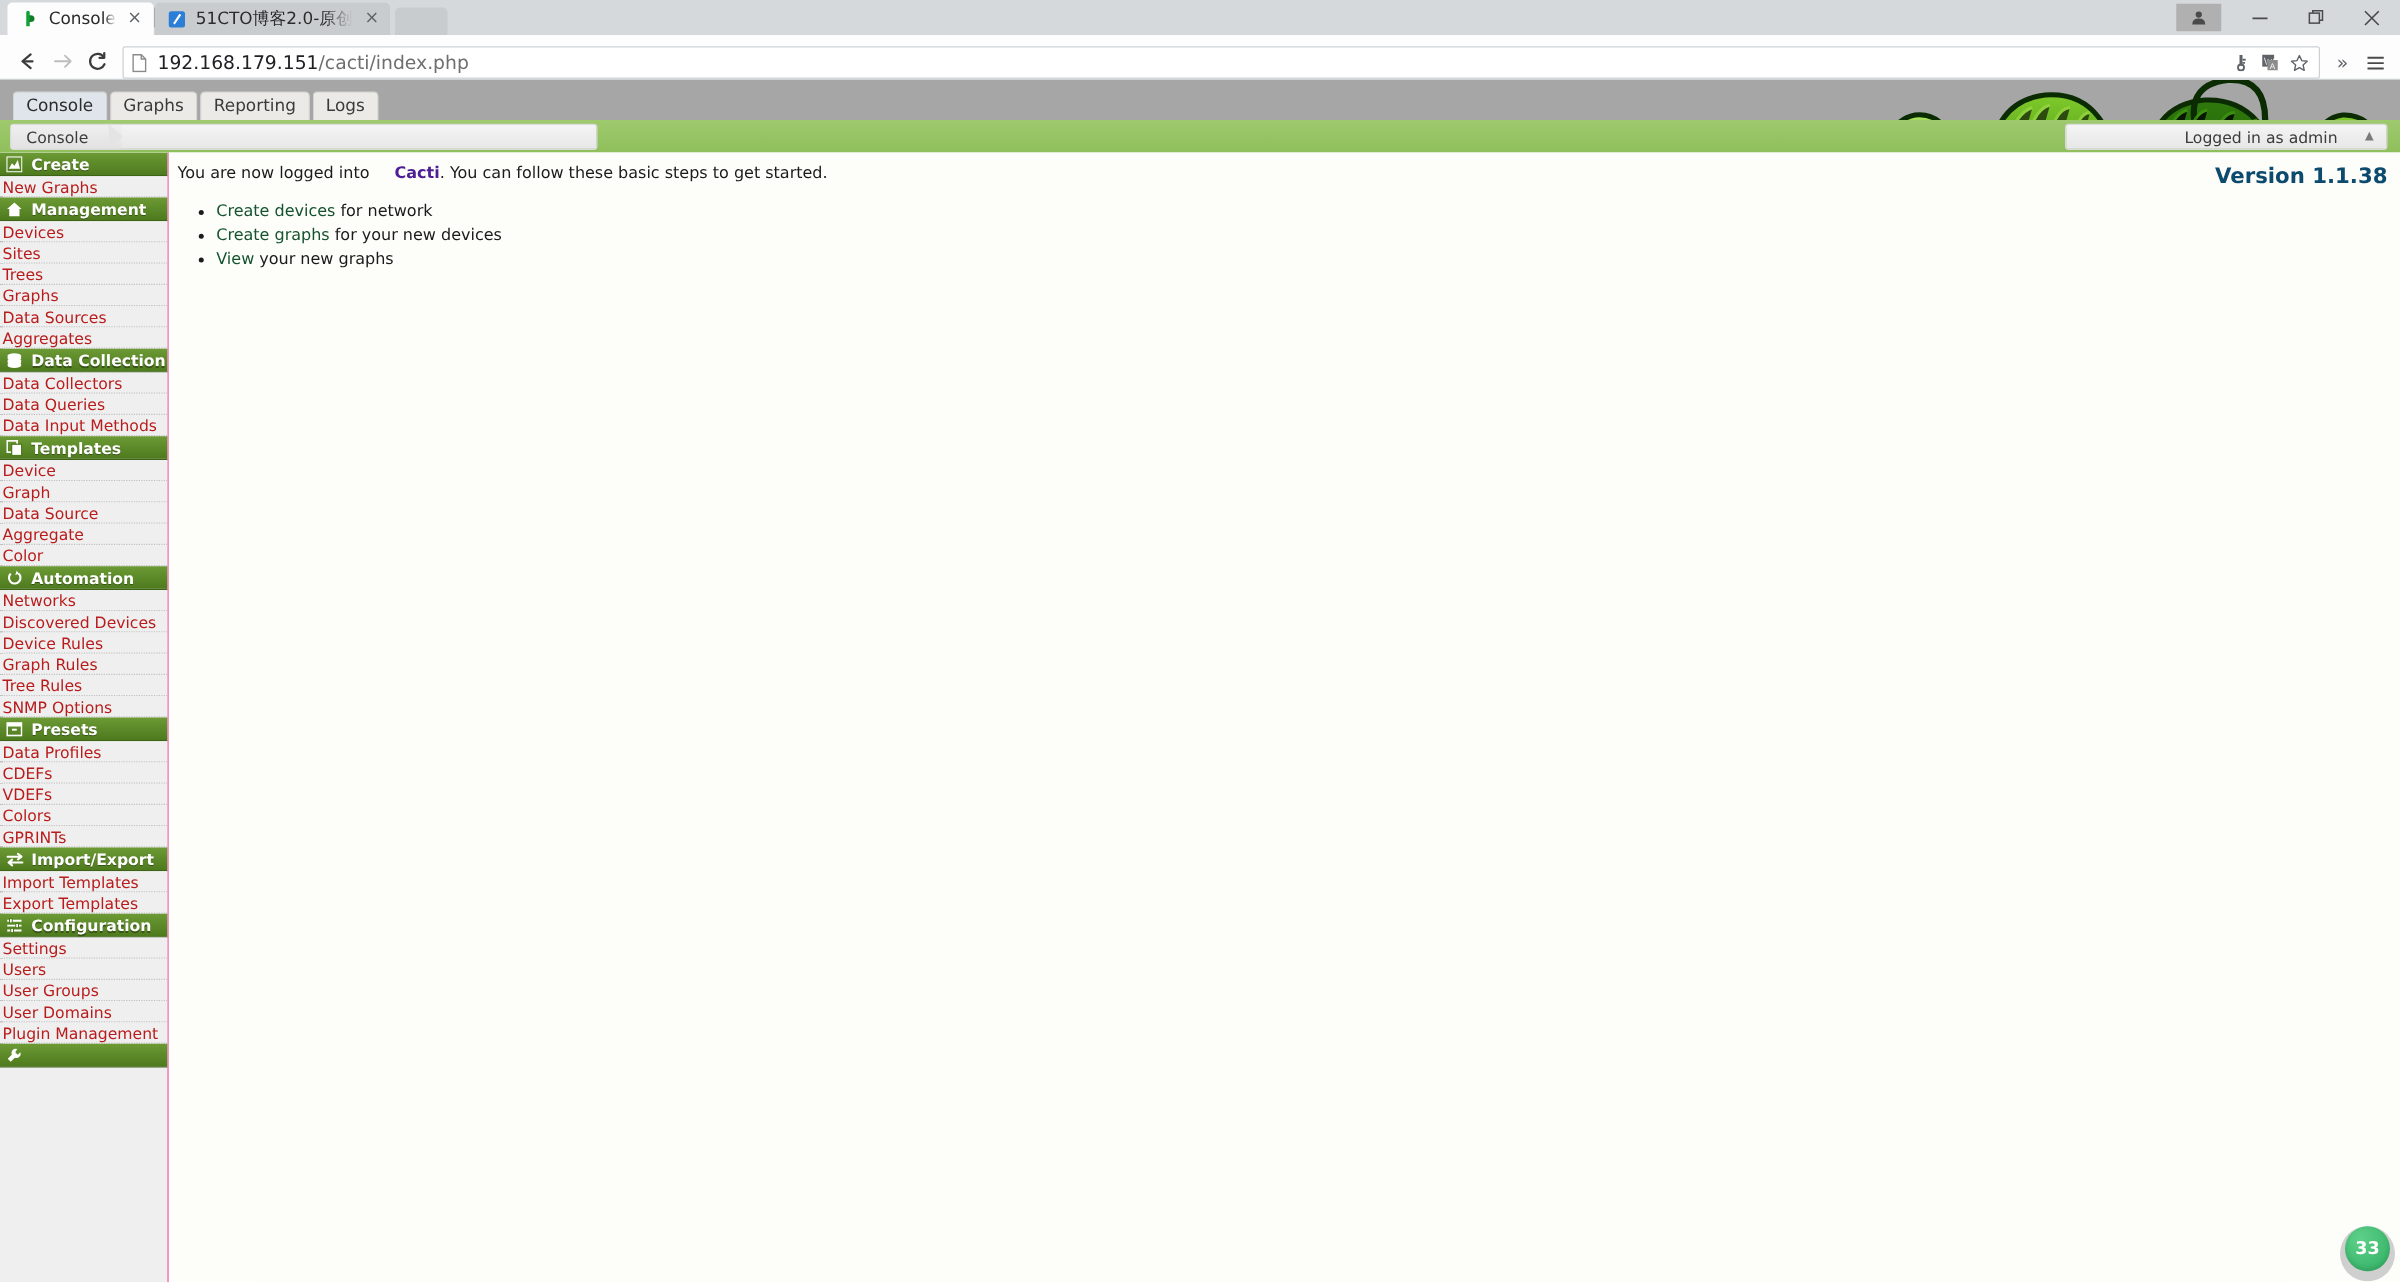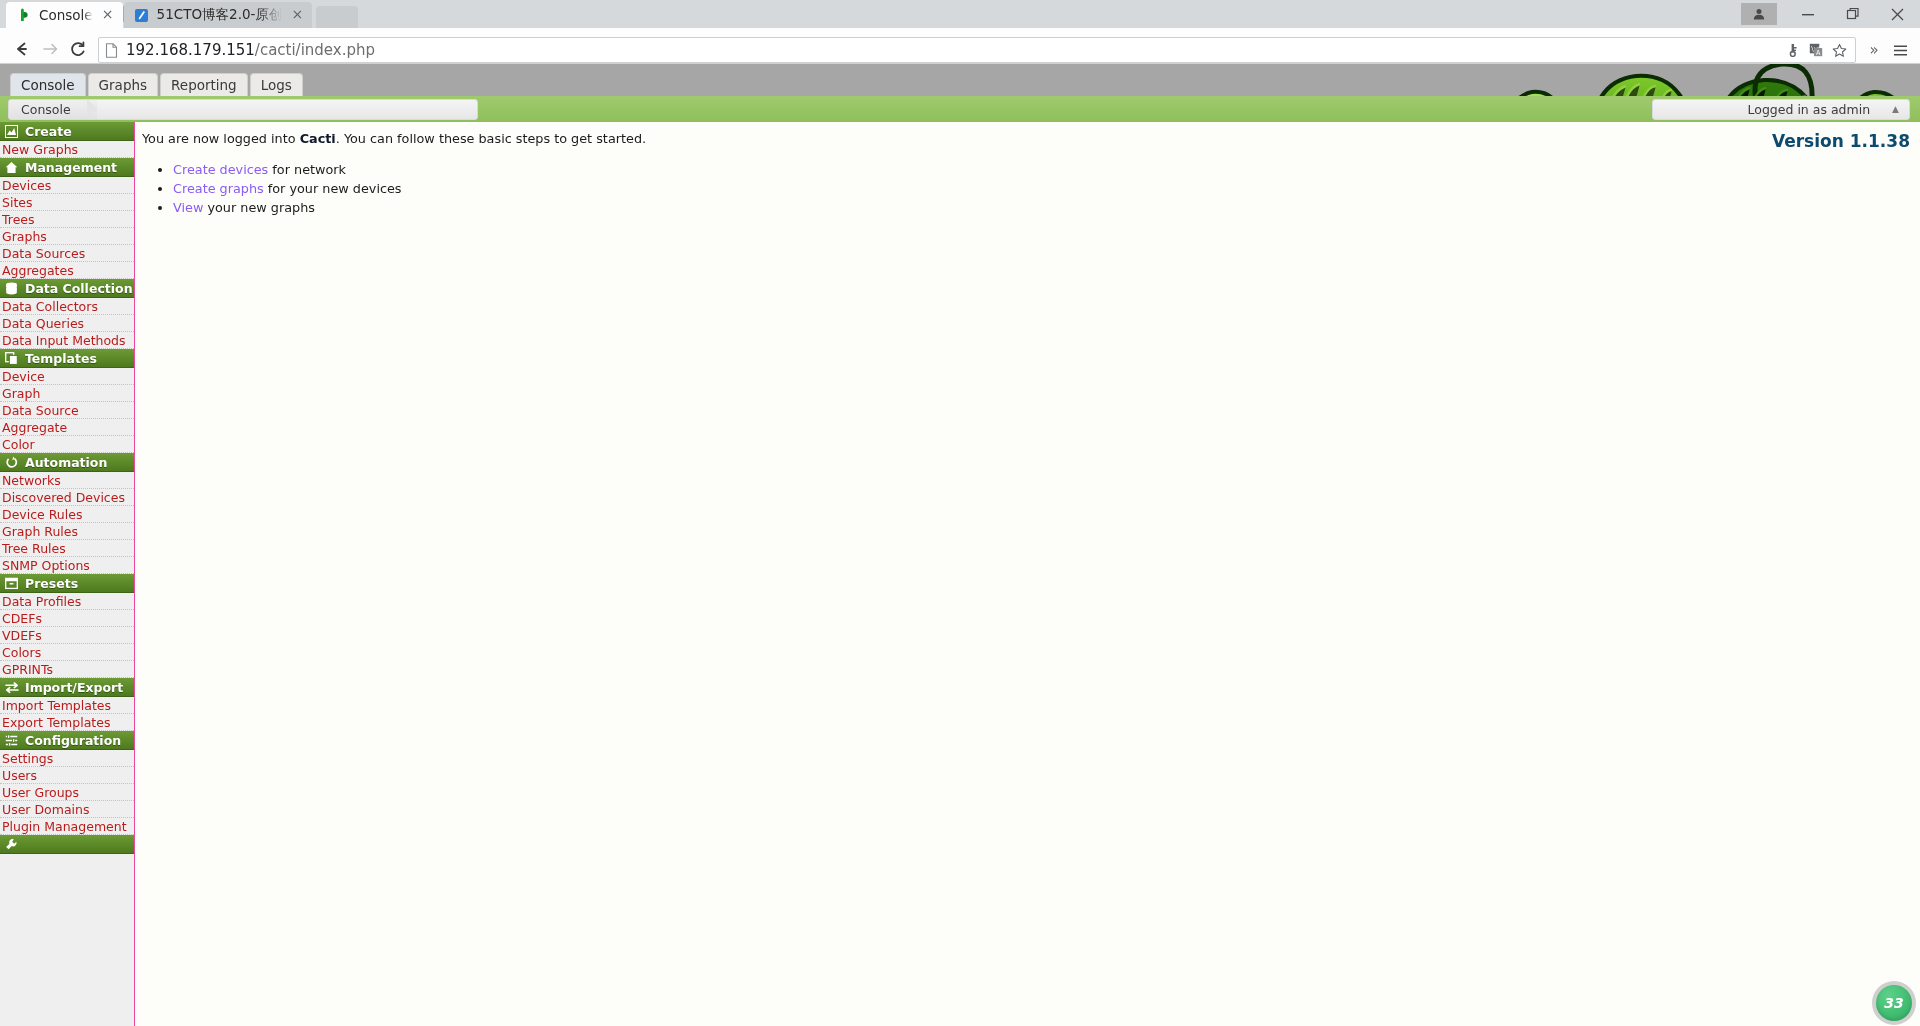--- a/index.html
+++ b/index.html
@@ -156,31 +156,31 @@
     height: 17px; display: flex; align-items: center;
     padding-left: 2px; font-size: 12.5px; color: #b91c1c;
     border-bottom: 1px dotted #c2c2c2;
     background: #efefef;
   }
 
   
   .content { flex: 1 1 auto; background: #fdfdfa; position: relative; padding: 9px 0 0 0; }
   .intro-row { display:flex; align-items:flex-start; padding: 0 10px 0 7px; }
   .intro-text { font-size: 12.8px; color: #1b1b1b; }
-  .intro-text b { color: #0f172a; }
+  .intro-text b { color: #4c1d95; margin-left: 16px; }
   .version { margin-left:auto; font-size: 17px; font-weight: bold; color: #0c4a6e; white-space:nowrap; }
   ul.steps { margin: 12px 0 0 38px; }
   ul.steps li { font-size: 12.8px; color: #1b1b1b; line-height: 13.5px; margin-bottom: 5.5px; }
-  ul.steps li a { color: #8b5cf6; text-decoration: none; }
+  ul.steps li a { color: #14532d; text-decoration: none; }
 
   
   .refresh-badge {
     position: absolute; right: 4px; bottom: 1px;
     width: 44px; height: 44px; border-radius: 50%;
-    background: #cfcfcf; display:flex; align-items:center; justify-content:center;font-style:italic;
+    background: #cfcfcf; display:flex; align-items:flex-start; justify-content:center;
   }
   .refresh-badge .inner {
     width: 36px; height: 36px; border-radius:50%;
     background: radial-gradient(circle at 35% 28%, #5dd089, #2fae61);
     color:#fff; font-size: 14px; font-weight: bold;
     display:flex; align-items:center; justify-content:center;
     box-shadow: inset 0 -2px 4px rgba(0,0,0,.12);
   }
 </style>
 </head>

